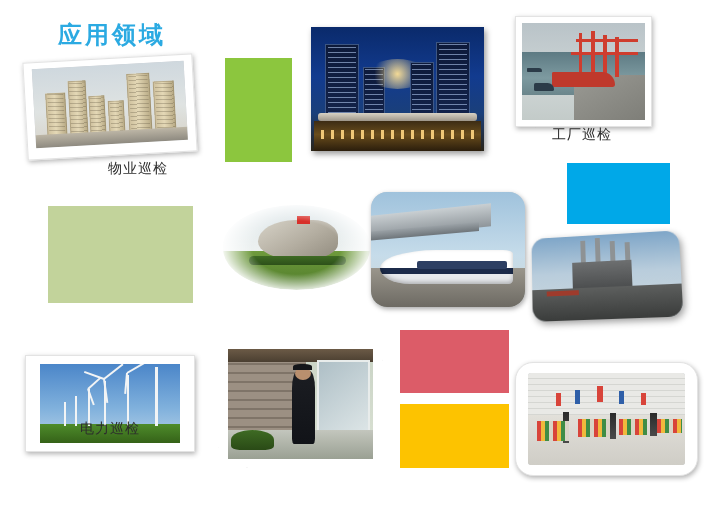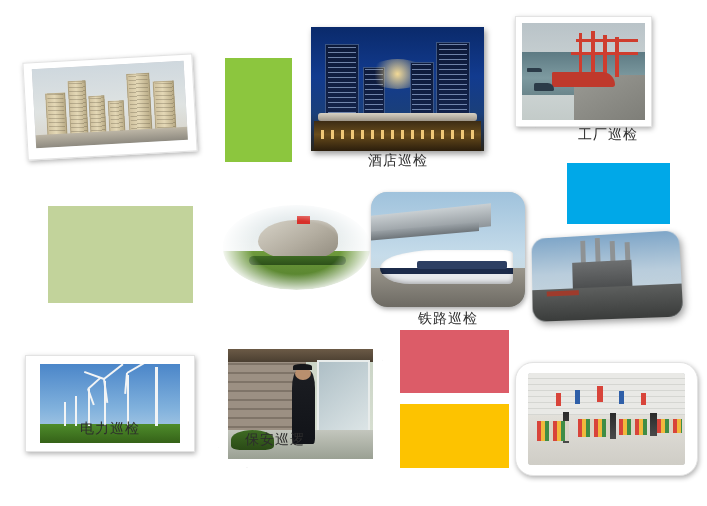--- a/index.html
+++ b/index.html
@@ -177,20 +177,21 @@
   .shelf{position:absolute;background:linear-gradient(#2b2b2b,#4a4a4a);}
   .goods{position:absolute;background:repeating-linear-gradient(90deg,
         #d8443a 0 4px,#f0b93c 4px 8px,#3f8d45 8px 12px,#d9d4c5 12px 16px);}
   .banner{position:absolute;background:#d8443a;}
 </style>
 </head>
 <body>
 
 <div id="slide">
 
+  <div class="slide-title" style="left:58px;top:19px;">应用领域</div>
 
   <div class="wedge" style="left:470px;top:112px;width:66px;height:44px;
               clip-path:polygon(0 0,100% 34%,26% 100%);"></div>
 
   <div class="swatch" style="left:225px;top:58px;width:67px;height:104px;background:#8CC63E;"></div>
 
   <div class="swatch" style="left:567px;top:163px;width:103px;height:61px;background:#00A8E8;"></div>
 
   <div class="swatch" style="left:48px;top:206px;width:145px;height:97px;background:#C2D39B;"></div>
 
@@ -204,53 +205,53 @@
       <div class="res-sky" style="position:absolute;inset:0;"></div>
       <div class="tower" style="left:8%;width:13%;height:55%;"></div>
       <div class="tower" style="left:23%;width:12%;height:68%;"></div>
       <div class="tower" style="left:36%;width:11%;height:48%;"></div>
       <div class="tower" style="left:49%;width:10%;height:40%;"></div>
       <div class="tower" style="left:62%;width:15%;height:74%;"></div>
       <div class="tower" style="left:79%;width:14%;height:62%;"></div>
       <div class="res-base"></div>
     </div>
   </div>
+  <div class="caption" style="left:88px;top:160px;width:100px;">物业巡检</div>
 
   <div class="card img-shadow" style="left:311px;top:27px;width:173px;height:124px;overflow:hidden;">
     <div class="photo" style="position:absolute;inset:0;">
       <div class="hot-sky" style="position:absolute;inset:0;"></div>
       <div class="hot-tower" style="left:8%;width:20%;height:68%;"></div>
       <div class="hot-tower" style="left:30%;width:13%;height:50%;"></div>
       <div class="hot-glow"></div>
       <div class="hot-tower" style="left:57%;width:14%;height:54%;"></div>
       <div class="hot-tower" style="left:72%;width:20%;height:70%;"></div>
       <div class="hot-canopy"></div>
       <div class="hot-podium"></div>
     </div>
   </div>
-  <div class="caption" style="left:348px;top:152px;width:100px;">酒店巡检</div>
 
   <div class="card" style="left:515px;top:16px;width:137px;height:111px;">
     <div class="frame-white" style="position:absolute;inset:0;"></div>
     <div class="photo" style="left:7px;top:7px;right:7px;bottom:7px;">
       <div class="port-sky" style="position:absolute;inset:0;"></div>
       <div class="port-sea"></div>
       <div class="port-quay"></div>
       <div class="crane" style="left:46%;top:10%;width:3%;height:50%;"></div>
       <div class="crane" style="left:56%;top:8%;width:3%;height:54%;"></div>
       <div class="crane" style="left:66%;top:12%;width:3%;height:46%;"></div>
       <div class="crane" style="left:76%;top:14%;width:3%;height:42%;"></div>
       <div class="crane" style="left:44%;top:16%;width:50%;height:4%;"></div>
       <div class="crane" style="left:40%;top:30%;width:54%;height:3%;"></div>
       <div class="ship" style="left:24%;top:50%;width:52%;height:16%;"></div>
       <div class="tug" style="left:10%;top:62%;width:16%;height:8%;"></div>
       <div class="tug" style="left:4%;top:46%;width:12%;height:5%;"></div>
     </div>
   </div>
-  <div class="caption" style="left:558px;top:126px;width:100px;">工厂巡检</div>
+  <div class="caption" style="left:532px;top:126px;width:100px;">工厂巡检</div>
 
   <div class="card img-oval" style="left:223px;top:205px;width:147px;height:85px;">
     <div class="photo" style="position:absolute;inset:0;">
       <div class="mil-sky" style="position:absolute;inset:0;"></div>
       <div class="mil-grass"></div>
       <div class="mil-rock"></div>
       <div class="mil-flag"></div>
       <div class="mil-hedge"></div>
     </div>
   </div>
@@ -258,21 +259,20 @@
   <div class="card img-round" style="left:371px;top:192px;width:154px;height:115px;">
     <div class="photo" style="position:absolute;inset:0;">
       <div class="rail-sky" style="position:absolute;inset:0;"></div>
       <div class="rail-roof"></div>
       <div class="rail-roof2"></div>
       <div class="rail-ground"></div>
       <div class="train"></div>
       <div class="train-win"></div>
     </div>
   </div>
-  <div class="caption" style="left:398px;top:310px;width:100px;">铁路巡检</div>
 
   <div class="card img-persp" style="left:530px;top:234px;width:150px;height:85px;">
     <div class="photo" style="position:absolute;inset:0;">
       <div class="chem-sky" style="position:absolute;inset:0;"></div>
       <div class="chem-pipe" style="left:34%;top:6%;height:36%;"></div>
       <div class="chem-pipe" style="left:44%;top:4%;height:38%;"></div>
       <div class="chem-pipe" style="left:54%;top:8%;height:34%;"></div>
       <div class="chem-pipe" style="left:64%;top:10%;height:32%;"></div>
       <div class="chem-unit"></div>
       <div class="chem-deck"></div>
@@ -309,21 +309,20 @@
       <div class="grd-wall"></div>
       <div class="grd-eave"></div>
       <div class="grd-glass"></div>
       <div class="grd-path"></div>
       <div class="grd-shrub"></div>
       <div class="grd-person"></div>
       <div class="grd-head"></div>
       <div class="grd-cap"></div>
     </div>
   </div>
-  <div class="caption" style="left:225px;top:431px;width:100px;">保安巡逻</div>
 
   <div class="card" style="left:515px;top:362px;width:183px;height:114px;">
     <div class="frame-white frame-round" style="position:absolute;inset:0;"></div>
     <div class="photo" style="left:13px;top:11px;right:13px;bottom:11px;border-radius:3px;">
       <div class="sm-ceil"></div>
       <div class="sm-floor"></div>
       <div class="banner" style="left:18%;top:22%;width:3%;height:14%;"></div>
       <div class="banner" style="left:30%;top:18%;width:3%;height:16%;background:#2f5fa8;"></div>
       <div class="banner" style="left:44%;top:14%;width:4%;height:18%;"></div>
       <div class="banner" style="left:58%;top:20%;width:3%;height:14%;background:#2f5fa8;"></div>

